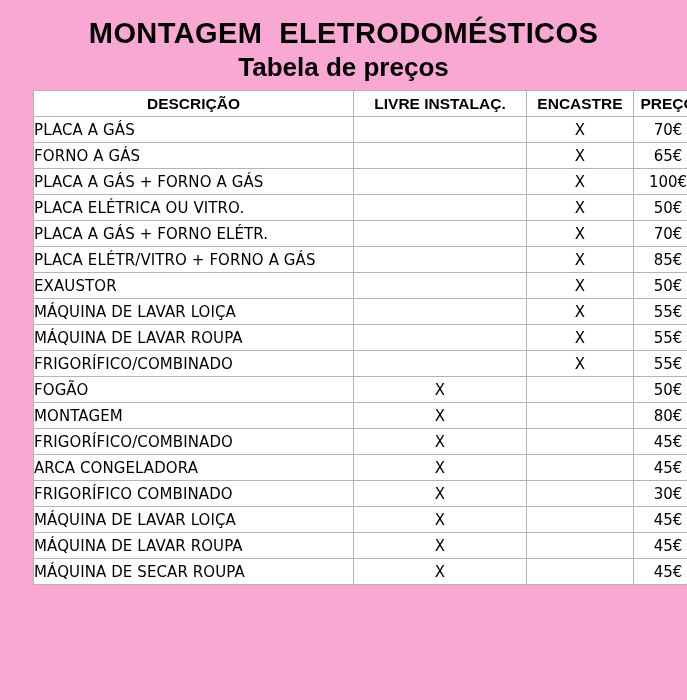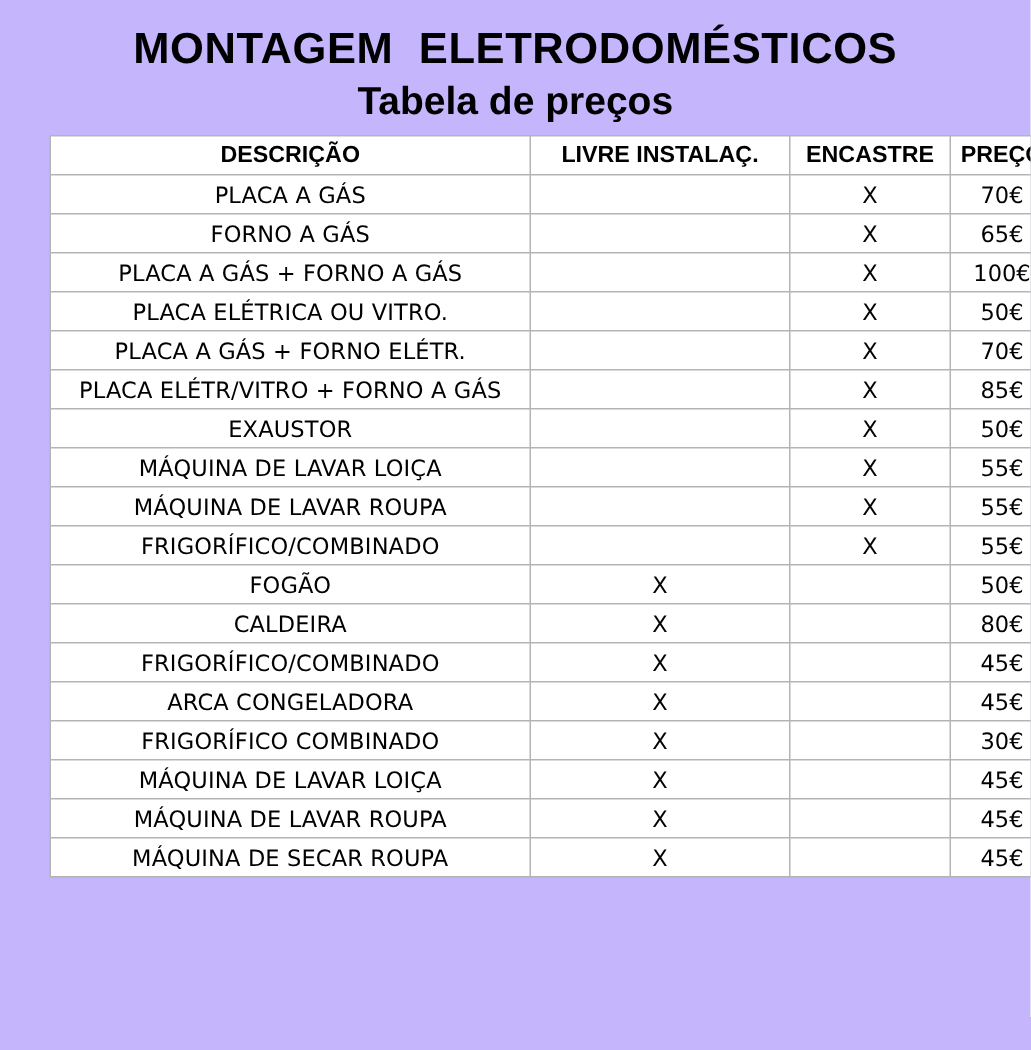--- a/index.html
+++ b/index.html
@@ -11,21 +11,21 @@
     width: 687px;
     height: 700px;
     overflow: hidden;
     font-family: "DejaVu Sans", sans-serif;
     color: #000000;
   }
   .page {
     position: relative;
     width: 687px;
     height: 700px;
-    background: #c4b5fd;
+    background: #f9a8d4;
   }
   .title-block {
     text-align: center;
     padding-top: 16px;
   }
   .main-title {
     font-family: "Liberation Sans", sans-serif;
     font-size: 29px;
     font-weight: bold;
     letter-spacing: 0.4px;
@@ -71,21 +71,21 @@
     font-size: 15.5px;
     text-align: center;
     height: 25px;
   }
   col.c-desc { width: 319px; }
   col.c-livre { width: 172px; }
   col.c-enc   { width: 106px; }
   col.c-preco { width: 68px; }
 
   td.desc {
-    text-align: center;
+    text-align: left;
     padding-left: 4px;
     font-size: 15px;
     letter-spacing: 0.1px;
   }
   td.mark {
     text-align: center;
     font-family: "Liberation Sans", sans-serif;
     font-weight: bold;
     font-size: 15px;
   }
@@ -183,21 +183,21 @@
             <td class="mark">X</td>
             <td class="preco">55€</td>
           </tr>
           <tr>
             <td class="desc">FOGÃO</td>
             <td class="mark">X</td>
             <td class="mark"></td>
             <td class="preco">50€</td>
           </tr>
           <tr>
-            <td class="desc">CALDEIRA</td>
+            <td class="desc">MONTAGEM</td>
             <td class="mark">X</td>
             <td class="mark"></td>
             <td class="preco">80€</td>
           </tr>
           <tr>
             <td class="desc">FRIGORÍFICO/COMBINADO</td>
             <td class="mark">X</td>
             <td class="mark"></td>
             <td class="preco">45€</td>
           </tr>

